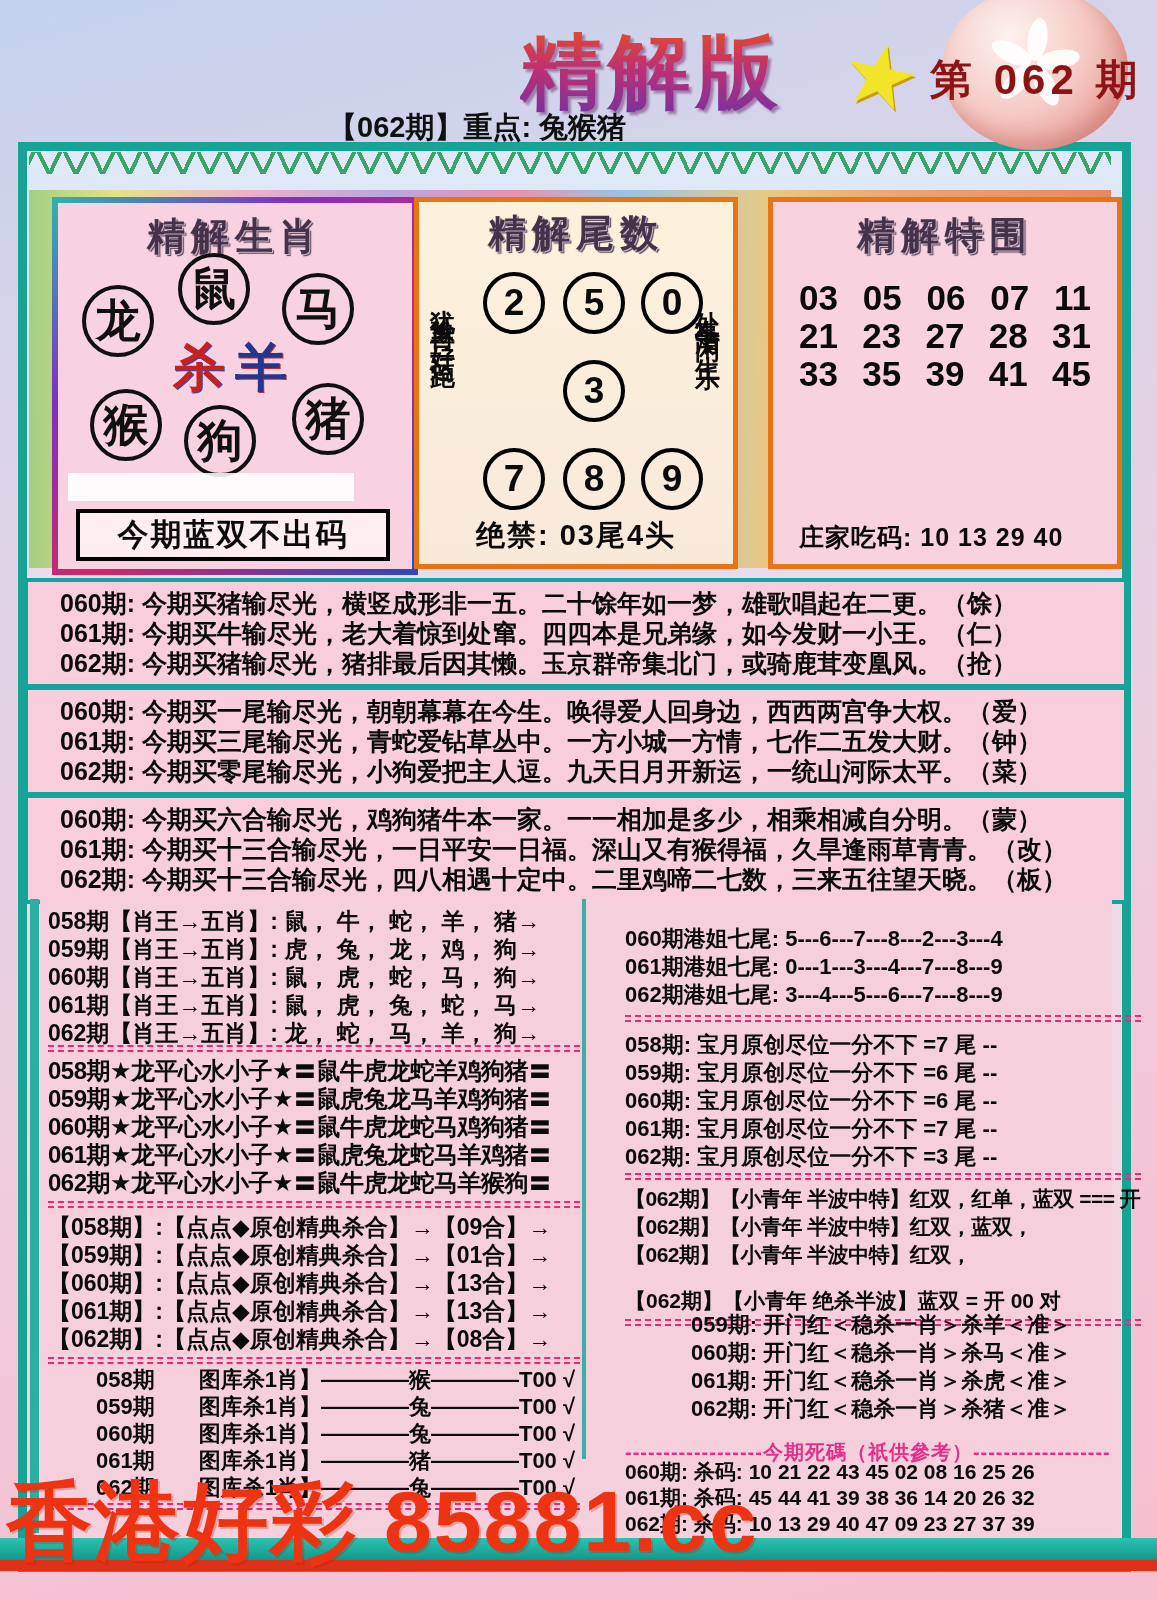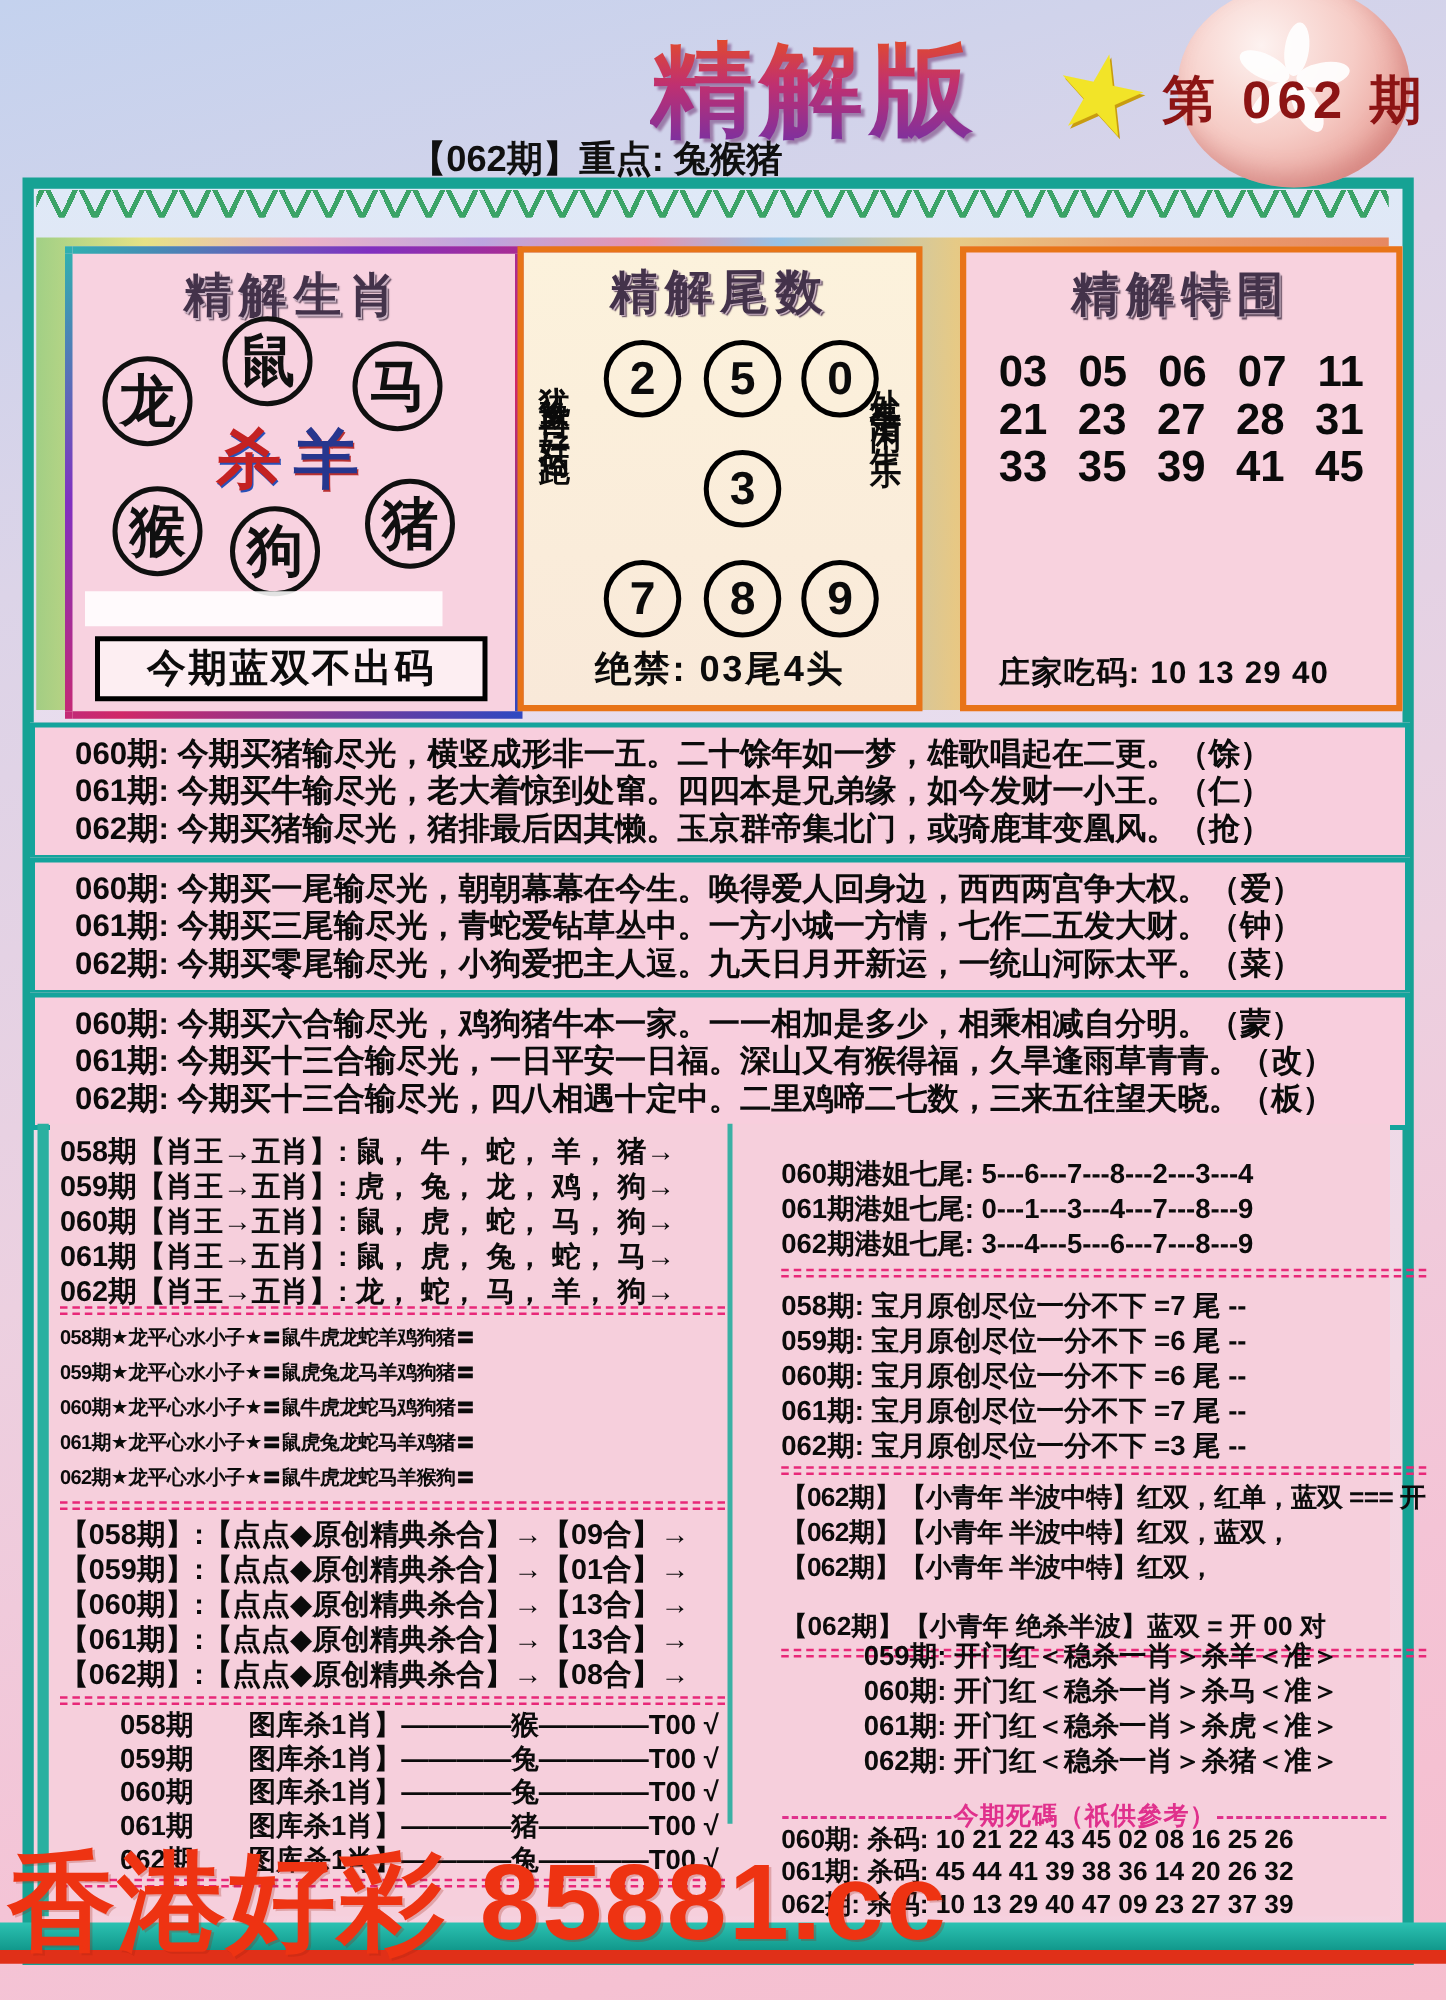--- a/index.html
+++ b/index.html
@@ -73,21 +73,21 @@
   
   .panel{left:40px;top:899px;width:1072px;height:634px;background:#f6cfdc;z-index:4;}
   .left-band{position:absolute;left:-10px;top:0;width:9px;height:634px;background:#2ab0a0;}
   .col-div{position:absolute;left:542px;top:0;width:4px;height:560px;background:#3ab0a4;}
   .sec{position:absolute;}
   .sec .line{white-space:nowrap;}
   .divider{position:absolute;height:3px;border-top:2px dashed #e82878;border-bottom:2px dashed #e82878;}
   .lc{left:8px;width:532px;}
   .rc{left:552px;width:516px;margin-left:33px;}
   .s-xiaowang .line{font-size:23px;line-height:28px;}
-  .s-longping .line{font-size:16px;line-height:28px;letter-spacing:-.5px;}
+  .s-longping .line{font-size:24px;line-height:28px;letter-spacing:-.5px;}
   .s-diandian .line{font-size:23px;line-height:28px;}
   .s-tuku .line{font-size:22px;line-height:27px;}
   .s-gangjie .line{font-size:22px;line-height:28px;}
   .s-baoyue .line{font-size:22px;line-height:28px;}
   .s-xqn .line{font-size:21px;line-height:28px;letter-spacing:-.5px;}
   .s-juesha{font-size:21px;}
   .s-kmh .line{font-size:22px;line-height:28px;padding-left:66px;}
   .s-sima{font-size:20px;color:#e0308c;letter-spacing:1px;}
   .s-shama .line{font-size:21px;line-height:26px;}
 

